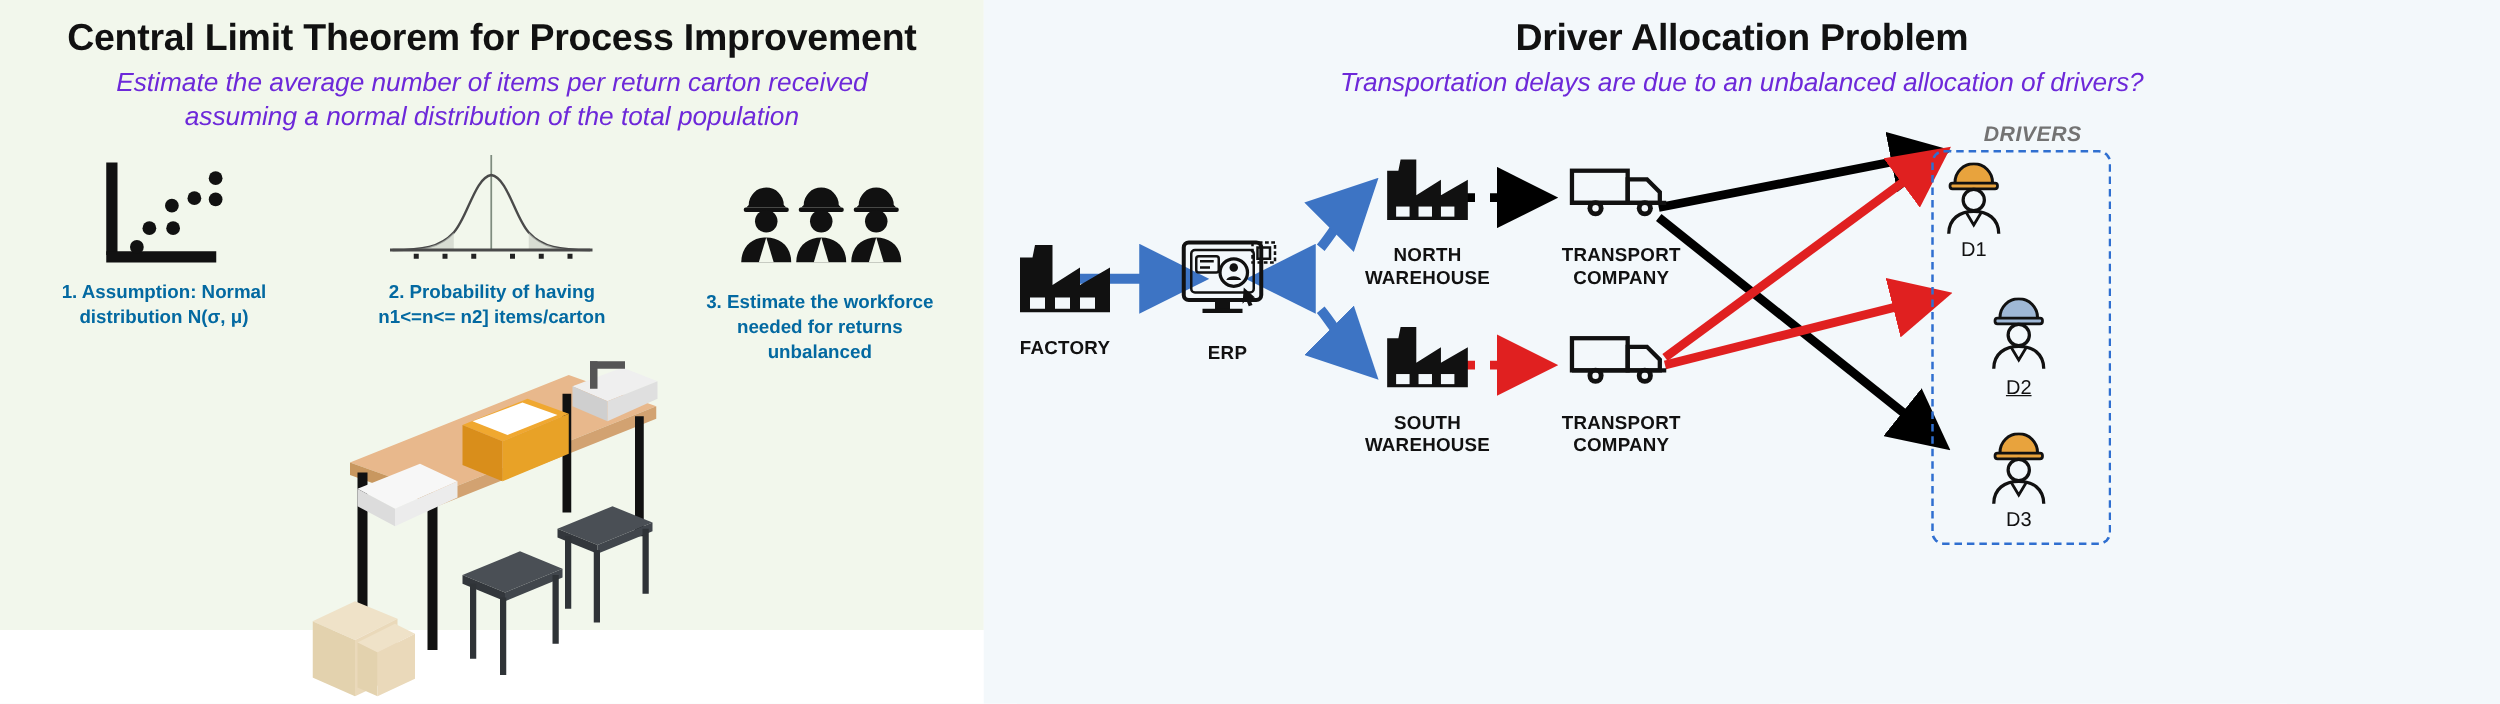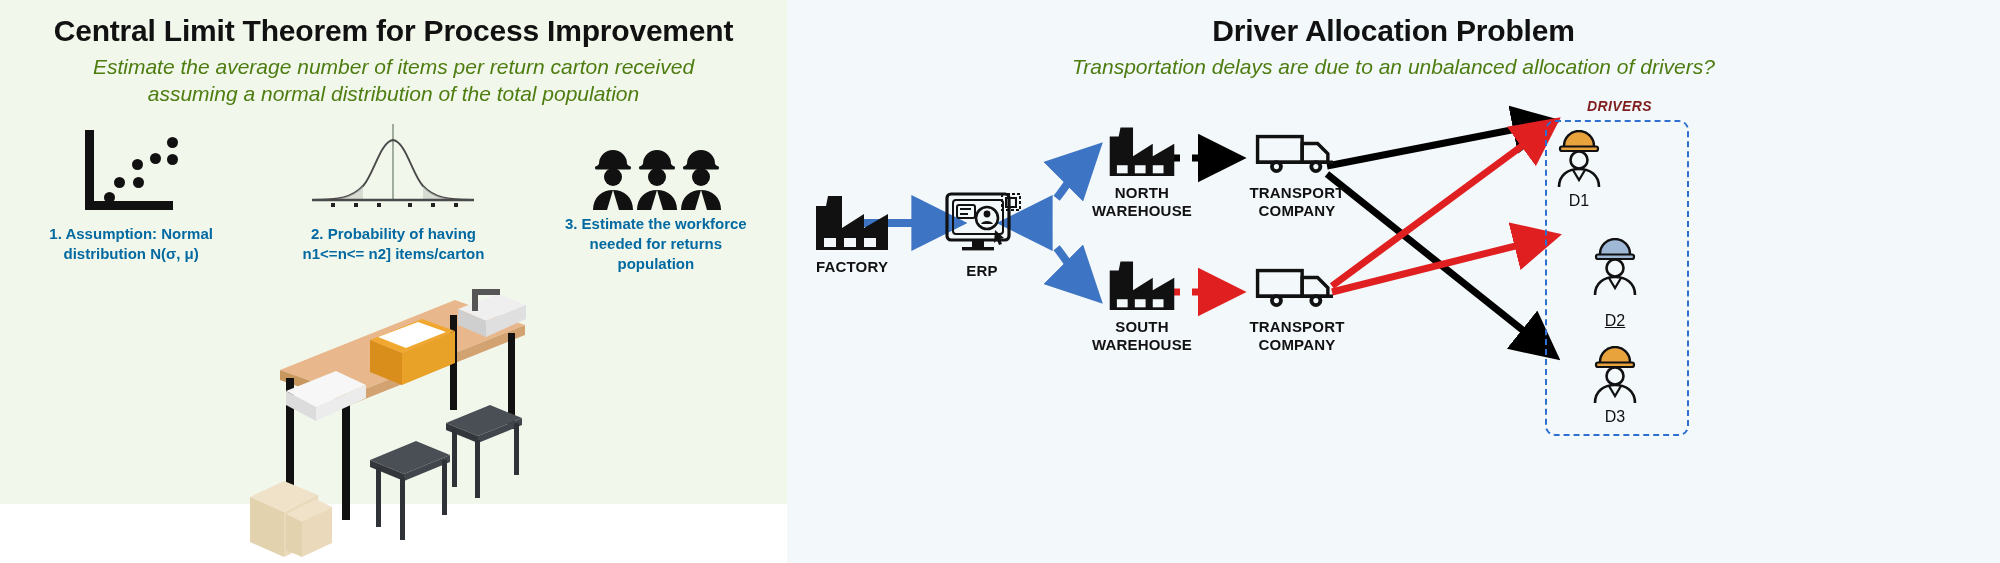--- a/index.html
+++ b/index.html
@@ -31,21 +31,21 @@
     font-size:30px;
     color:#111111;
     letter-spacing:-.2px;
     margin:0;
     padding-top:14px;
   }
   .sub{
     text-align:center;
     font-style:italic;
     font-size:21px;
-    color:#4d7c0f;
+    color:#6d28d9;
     line-height:1.28;
     margin:6px auto 0 auto;
   }
   .sub-left{width:660px;}
   .sub-right{width:1060px;}
 
   
   .steps{
     position:absolute;
     top:120px;left:0;width:787px;height:180px;
@@ -75,31 +75,31 @@
 
   
   .workers{position:relative;width:138px;height:62px;}
 
   
   .diagram{
     position:absolute;top:96px;left:0;width:1213px;height:467px;
   }
   .node{position:absolute;text-align:center;}
   .node .lbl{
-    font-size:15px;font-weight:bold;color:#111;line-height:1.2;margin-top:8px;
+    font-size:15px;font-weight:bold;color:#111;line-height:1.2;margin-top:20px;
     letter-spacing:.2px;
   }
   .drivers-box{
     position:absolute;
     border:2px dashed #2f6fd0;
     border-radius:10px;
   }
   .drivers-title{
     position:absolute;
-    font-size:14px;font-style:italic;font-weight:bold;color:#7f1d1d;
+    font-size:17px;font-style:italic;font-weight:bold;color:#737373;
     letter-spacing:.4px;
   }
   .driver-lbl{font-size:16px;color:#111;text-align:center;font-weight:normal;}
   svg{display:block;}
 </style>
 </head>
 <body>
 
 <div class="board">
 
@@ -182,24 +182,24 @@
                   <path d="M10 16 a14 14 0 0 1 28 0 l2 2 h-32 z"></path>
                   <rect x="6" y="18" width="36" height="3.5" rx="1.6"></rect>
                   <circle cx="24" cy="29" r="9"></circle>
                   <path d="M4 62 c0-13 9-20 20-20 s20 7 20 20 z"></path>
                   <path d="M24 42 l-6 20 h12 z" fill="#f2f7ec"></path>
                 </g>
               </g>
             </svg>
           </div>
         </div>
-        <div class="cap wide" style="margin-top:4px;">
+        <div class="cap wide" style="margin-top:22px;">
           <span>3. Estimate the workforce</span><br>
           <span>needed for returns</span><br>
-          <span>population</span>
+          <span>unbalanced</span>
         </div>
       </div>
 
     </div>
 
     <div style="position:absolute;left:250px;top:245px;">
       <svg width="300" height="318" viewBox="0 0 300 318">
 
         <polygon points="30,125 205,55 275,80 100,150" fill="#e8b88c"></polygon>
         <polygon points="30,125 100,150 100,160 30,135" fill="#c8975f"></polygon>
@@ -396,21 +396,21 @@
       <div class="node" style="left:768px;top:142px;width:120px;">
         <svg width="54" height="58" viewBox="0 0 54 58" style="margin:0 auto;">
           <path d="M12 16 a15 15 0 0 1 30 0 z" fill="#9fb8d6"></path>
           <path d="M8 17 h38 v4 h-38 z" fill="#9fb8d6"></path>
           <path d="M12 16 a15 15 0 0 1 30 0" fill="none" stroke="#111" stroke-width="2.4"></path>
           <rect x="8" y="16.5" width="38" height="4.5" rx="2" fill="none" stroke="#111" stroke-width="2.2"></rect>
           <circle cx="27" cy="30" r="8.5" fill="none" stroke="#111" stroke-width="2.6"></circle>
           <path d="M7 57 c0-12 9-18 20-18 s20 6 20 18" fill="none" stroke="#111" stroke-width="2.6"></path>
           <path d="M21 40 l6 10 l6-10" fill="none" stroke="#111" stroke-width="2.2"></path>
         </svg>
-        <div class="driver-lbl" style="margin-top:16px;text-decoration:underline;">D2</div>
+        <div class="driver-lbl" style="margin-top:6px;text-decoration:underline;">D2</div>
       </div>
 
       <div class="node" style="left:768px;top:250px;width:120px;">
         <svg width="54" height="58" viewBox="0 0 54 58" style="margin:0 auto;">
           <path d="M12 16 a15 15 0 0 1 30 0 z" fill="#e8a33d"></path>
           <path d="M8 17 h38 v4 h-38 z" fill="#e8a33d"></path>
           <path d="M12 16 a15 15 0 0 1 30 0" fill="none" stroke="#111" stroke-width="2.4"></path>
           <rect x="8" y="16.5" width="38" height="4.5" rx="2" fill="none" stroke="#111" stroke-width="2.2"></rect>
           <circle cx="27" cy="30" r="8.5" fill="none" stroke="#111" stroke-width="2.6"></circle>
           <path d="M7 57 c0-12 9-18 20-18 s20 6 20 18" fill="none" stroke="#111" stroke-width="2.6"></path>

